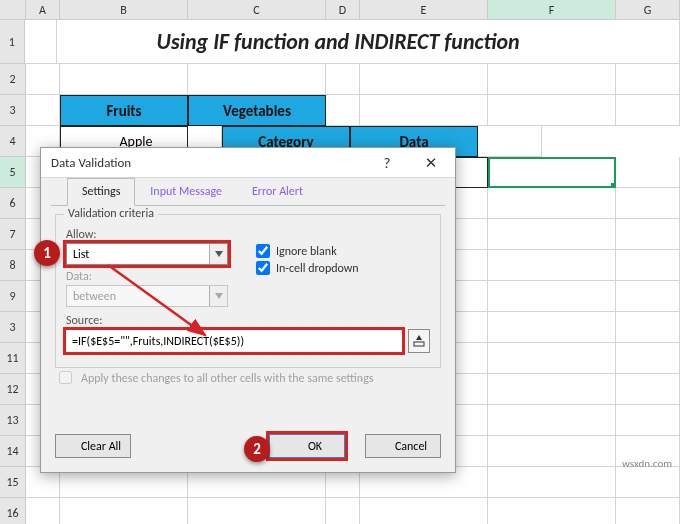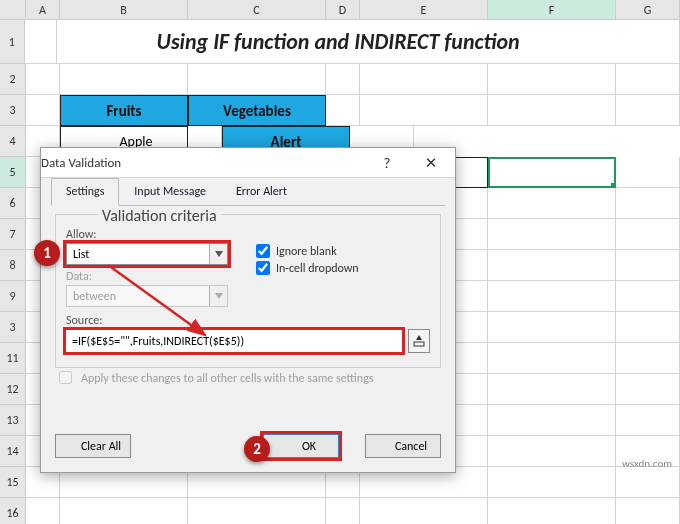--- a/index.html
+++ b/index.html
@@ -47,43 +47,43 @@
   .active-cell::after {
     content:""; position:absolute; right:-3px; bottom:-3px; width:6px; height:6px; background:#1a9a5b;
   }
   
   .watermark { position:absolute; right:8px; bottom:54px; font-size:11px; color:#888; }
   
   .dialog {
     position: absolute; left: 40px; top: 147px; width: 416px; height: 326px;
     background: #f0f0f0; border: 1px solid #9a9a9a; box-shadow: 0 3px 14px rgba(0,0,0,0.35);
   }
-  .dlg-titlebar { height: 30px; display:flex; align-items:center; padding: 0 2px 0 0; background:#fff; border-bottom:1px solid #d6d6d6; }
+  .dlg-titlebar { height: 30px; display:flex; align-items:center; padding: 0 2px 0 10px; background:#fff; border-bottom:1px solid #d6d6d6; }
   .dlg-title { flex:1; font-size:13px; color:#333; }
   .dlg-x, .dlg-help { width: 44px; height: 28px; display:flex; align-items:center; justify-content:center; color:#333; font-size:15px; }
-  .tabs { display:flex; height:28px; padding-left:10px; position:relative; }
+  .tabs { display:flex; height:28px; padding-left:26px; position:relative; }
   .tabs::after { content:""; position:absolute; left:10px; right:10px; bottom:0; height:1px; background:#bdbdbd; }
-  .tab { padding: 5px 14px 4px; font-size:12px; color:#0f172a; border:1px solid transparent; border-bottom:none; position:relative; z-index:1;}
+  .tab { padding: 5px 14px 4px; font-size:12px; color:#8b5cf6; border:1px solid transparent; border-bottom:none; position:relative; z-index:1;}
   .tab.active { background:#f0f0f0; border-color:#bdbdbd; border-bottom: 1px solid #f0f0f0; color:#222; }
   .panel { padding: 8px 14px 10px; }
   .groupbox { border:1px solid #cfcfcf; padding: 8px 10px 14px; position:relative; }
-  .groupbox-title { position:absolute; top:-9px; left:8px; background:#f0f0f0; padding:0 4px; font-size:16px; color:#444;margin-left:34px;}
+  .groupbox-title { position:absolute; top:-9px; left:8px; background:#f0f0f0; padding:0 4px; font-size:12px; color:#444;}
   .fld-lbl { font-size:12px; color:#555; margin:4px 0 2px; }
   .fld-lbl.disabled { color:#a0a0a0; }
   .combo { width:162px; height:22px; border:1px solid #8a8a8a; background:#fff; display:flex; align-items:center; padding:0 0 0 6px; font-size:12px; position:relative;}
   .combo .arrow { width:18px; height:20px; border-left:1px solid #b0b0b0; background:#efefef; display:flex; align-items:center;justify-content:center;}
   .combo.disabled { color:#a0a0a0; background:#f7f7f7; border-color:#c7c7c7;}
   .red-box { outline: 3px solid #d62324; }
   .check-row { display:flex; align-items:center; gap:6px; font-size:12px; color:#333; margin:3px 0;}
   .check-row input { width:14px; height:14px; margin:0;}
   .src-row { display:flex; gap:6px; align-items:center;}
   .src-input { flex:1; height:24px; border:1px solid #8a8a8a; background:#fff; font-size:12px; padding:0 6px; font-family: Calibri, Arial;}
   .picker-btn { width:22px; height:24px; border:1px solid #8a8a8a; background:#f5f5f5; display:flex; align-items:center; justify-content:center;}
   .apply-row { display:flex; align-items:center; gap:6px; font-size:12px; color:#a0a0a0; }
-  .dlg-buttons { position:absolute; right:14px; bottom:14px; display:flex; gap:26px;}
+  .dlg-buttons { position:absolute; right:14px; bottom:14px; display:flex; gap:20px;}
   .btn { width:76px; height:24px; border:1px solid #8a8a8a; background:#e6e6e6; font-size:12px; display:flex; align-items:center; justify-content:center;padding-left:16px; }
   .btn.ok { border-color:#3a80c8; background:#e6e6e6; }
   .red-btn { outline: 3px solid #d62324; }
   
   .marker { position:absolute; width:26px; height:26px; border-radius:50%; background:#b71c1c; color:#fff; font-weight:bold; font-size:15px; display:flex; align-items:center; justify-content:center; box-shadow:0 2px 4px rgba(0,0,0,0.4); z-index:50;}
   
   .arrow-svg { position:absolute; z-index:49; pointer-events:none;}
 </style>
 </head>
 <body>
@@ -125,21 +125,22 @@
     <div class="cell colD"></div>
     <div class="cell colE"></div>
     <div class="cell colF"></div>
     <div class="cell colG"></div>
   </div>
   <div class="row">
     <div class="rowhdr">4</div>
     <div class="cell colA"></div>
     <div class="cell colB bordered" style="font-size:14px;">Apple</div>
     <div class="cell colD"></div>
-    <div class="cell colF hdr-cell">Alert</div>
+    <div class="cell colE hdr-cell">Category</div>
+    <div class="cell colF hdr-cell">Data</div>
     <div class="cell colG"></div>
   </div>
   <div class="row">
     <div class="rowhdr selected">5</div>
     <div class="cell colA"></div>
     <div class="cell colB bordered"></div>
     <div class="cell colC bordered"></div>
     <div class="cell colD"></div>
     <div class="cell colE bordered"></div>
     <div class="cell colF bordered active-cell"></div>

